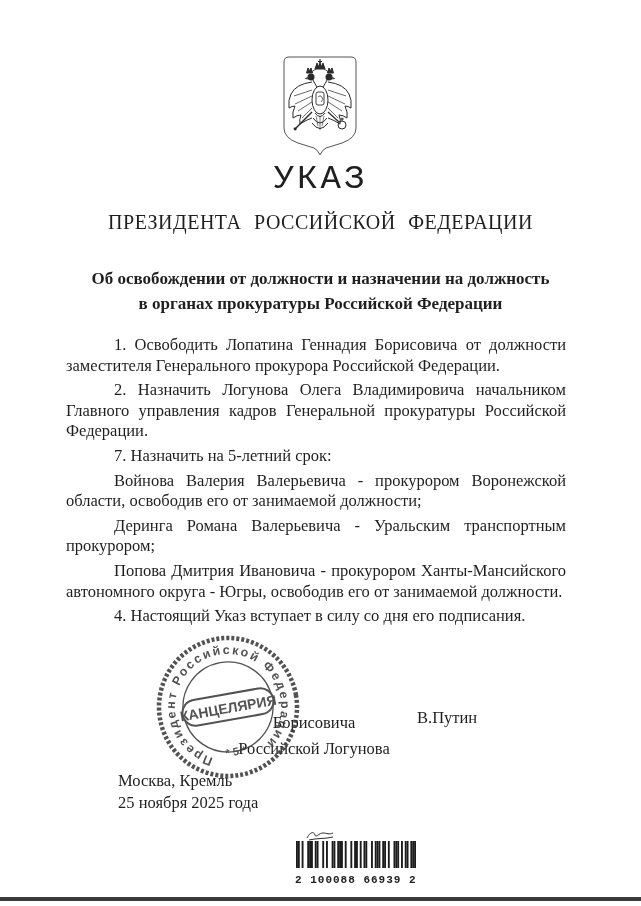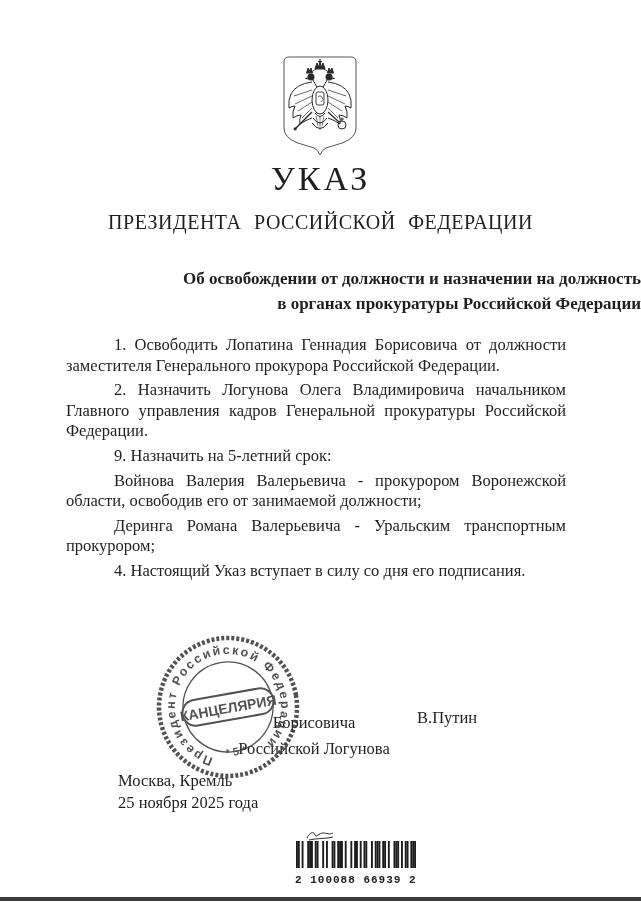--- a/index.html
+++ b/index.html
@@ -2,24 +2,24 @@
 <html><head>
 <meta charset="utf-8">
 <style>
   html,body{margin:0;padding:0;background:#fff;}
   .page{position:relative;width:641px;height:906px;background:#ffffff;overflow:hidden;
         font-family:"Liberation Serif","DejaVu Serif",serif;color:#1f1f1f;}
 
   .emblem{position:absolute;left:282px;top:56px;width:76px;height:106px;}
 
   .doc-title{position:absolute;left:0;top:160px;width:100%;text-align:center;
-             font-size:34px;letter-spacing:3px;font-weight:500;}
+             font-size:34px;letter-spacing:3px;font-weight:500;font-family:Liberation Mono, monospace;}
   .doc-org{position:absolute;left:0;top:211px;width:100%;text-align:center;
            font-size:20px;word-spacing:7px;letter-spacing:.5px;font-weight:500;}
-  .doc-subject{position:absolute;left:0;top:266px;width:100%;text-align:right;
+  .doc-subject{position:absolute;left:0;top:266px;width:100%;text-align:center;
                font-size:17px;line-height:25px;font-weight:bold;}
 
   .body-text{position:absolute;left:62px;top:331px;width:508px;
              font-size:16.5px;line-height:20.6px;text-align:justify;}
   .body-text p{margin:4px;text-indent:48px;}
 
   .sig-block{position:absolute;left:233px;top:710px;width:162px;text-align:center;
              font-size:16.5px;line-height:26px;}
   .sig-name{position:absolute;left:417px;top:708px;font-size:16.5px;}
 
@@ -81,23 +81,24 @@
   <div class="doc-title">УКАЗ</div>
   <div class="doc-org">ПРЕЗИДЕНТА РОССИЙСКОЙ ФЕДЕРАЦИИ</div>
   <div class="doc-subject">
     <div>Об освобождении от должности и назначении на должность</div>
     <div>в органах прокуратуры Российской Федерации</div>
   </div>
 
   <div class="body-text">
     <p>1. Освободить Лопатина Геннадия Борисовича от должности заместителя Генерального прокурора Российской Федерации.</p>
     <p>2. Назначить Логунова Олега Владимировича начальником Главного управления кадров Генеральной прокуратуры Российской Федерации.</p>
-    <p>9. Назначить на 5-летний срок:</p>
+    <p>7. Назначить на 5-летний срок:</p>
     <p>Войнова Валерия Валерьевича - прокурором Воронежской области, освободив его от занимаемой должности;</p>
     <p>Деринга Романа Валерьевича - Уральским транспортным прокурором;</p>
+    <p>Попова Дмитрия Ивановича - прокурором Ханты-Мансийского автономного округа - Югры, освободив его от занимаемой должности.</p>
     <p>4. Настоящий Указ вступает в силу со дня его подписания.</p>
   </div>
 
   <div class="sig-block">
     <div>Борисовича</div>
     <div>Российской Логунова</div>
   </div>
   <div class="sig-name">В.Путин</div>
 
   <svg class="stamp" viewBox="0 0 150 150">

